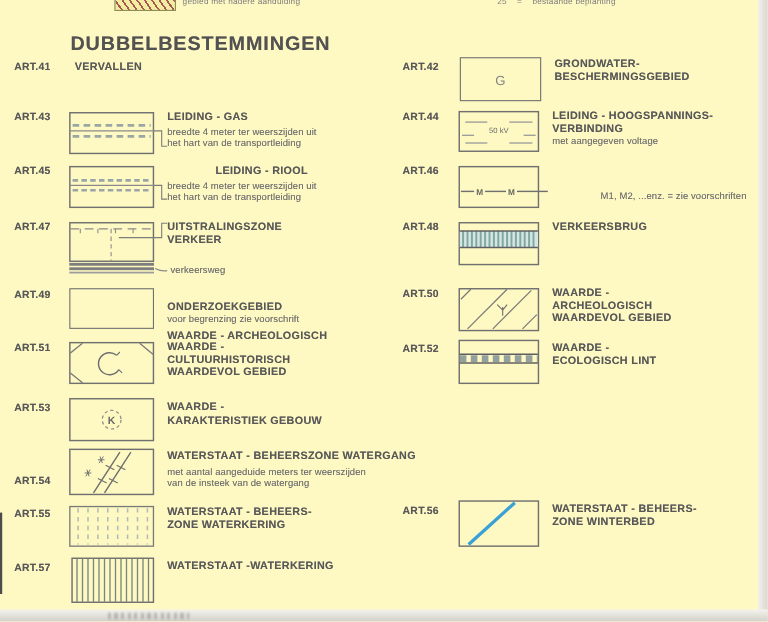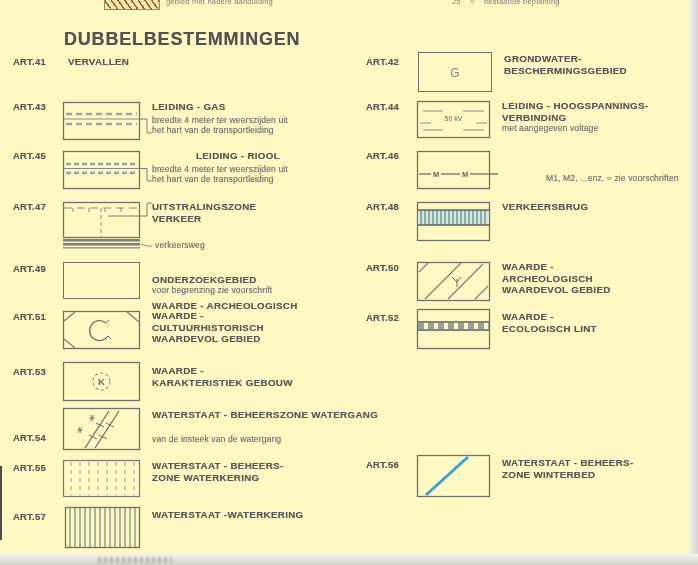--- a/index.html
+++ b/index.html
@@ -209,20 +209,21 @@
     <g stroke="#6f6f6f" stroke-width="1">
       <line x1="26" y1="27" x2="34" y2="31"></line>
       <line x1="36" y1="27" x2="44" y2="31"></line>
       <line x1="33" y1="15" x2="41" y2="19"></line>
       <line x1="43" y1="15" x2="51" y2="19"></line>
     </g>
     <path d="M14,22 L20,22 M16,19 L18,25 M19,19 L15,25" stroke="#6f6f6f" stroke-width="0.9" fill="none"></path>
     <path d="M26,10 L32,10 M28,7 L30,13 M31,7 L27,13" stroke="#6f6f6f" stroke-width="0.9" fill="none"></path>
   </svg>
   <div class="t" style="left:152px;top:409px;">WATERSTAAT - BEHEERSZONE WATERGANG</div>
+  <div class="d" style="left:152px;top:424px;">met aantal aangeduide meters ter weerszijden</div>
   <div class="d" style="left:152px;top:434px;">van de insteek van de watergang</div>
 
   <div class="art" style="left:13px;top:462px;">ART.55</div>
   <svg class="sym" style="left:63px;top:460px;" width="77" height="37" viewBox="0 0 77 37">
     <rect x="0.5" y="0.5" width="76" height="36" fill="none" stroke="#7a7a7a" stroke-width="1.2"></rect>
     <g stroke="#b0bab6" stroke-width="1.4" stroke-dasharray="4,4">
       <line x1="8" y1="2" x2="8" y2="35"></line>
         <line x1="17" y1="2" x2="17" y2="35"></line>
       <line x1="26" y1="2" x2="26" y2="35"></line>
         <line x1="35" y1="2" x2="35" y2="35"></line>

